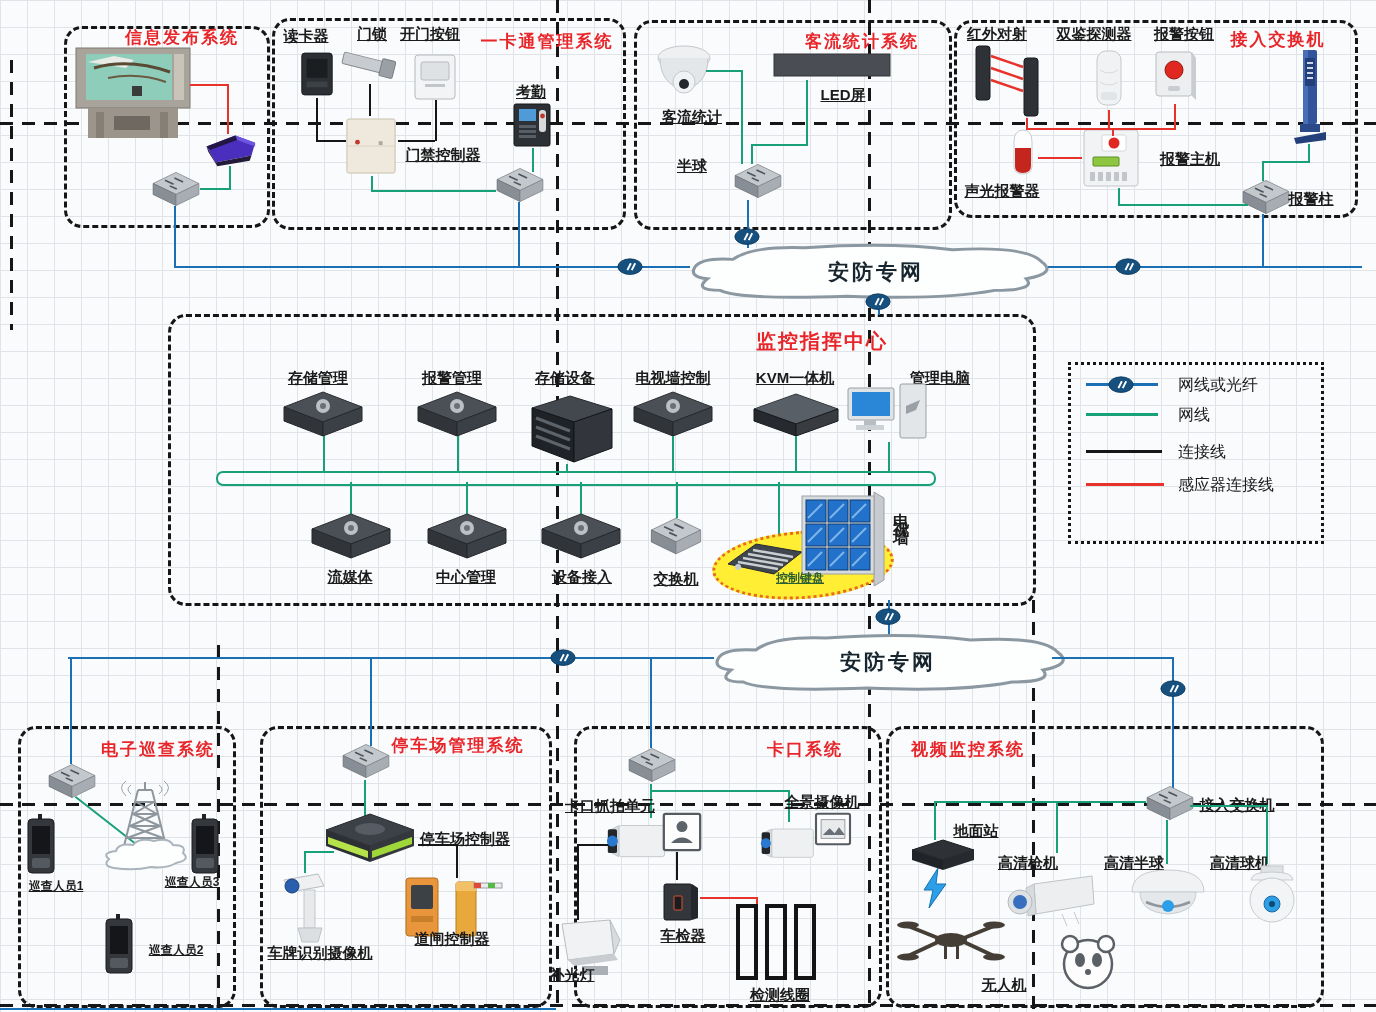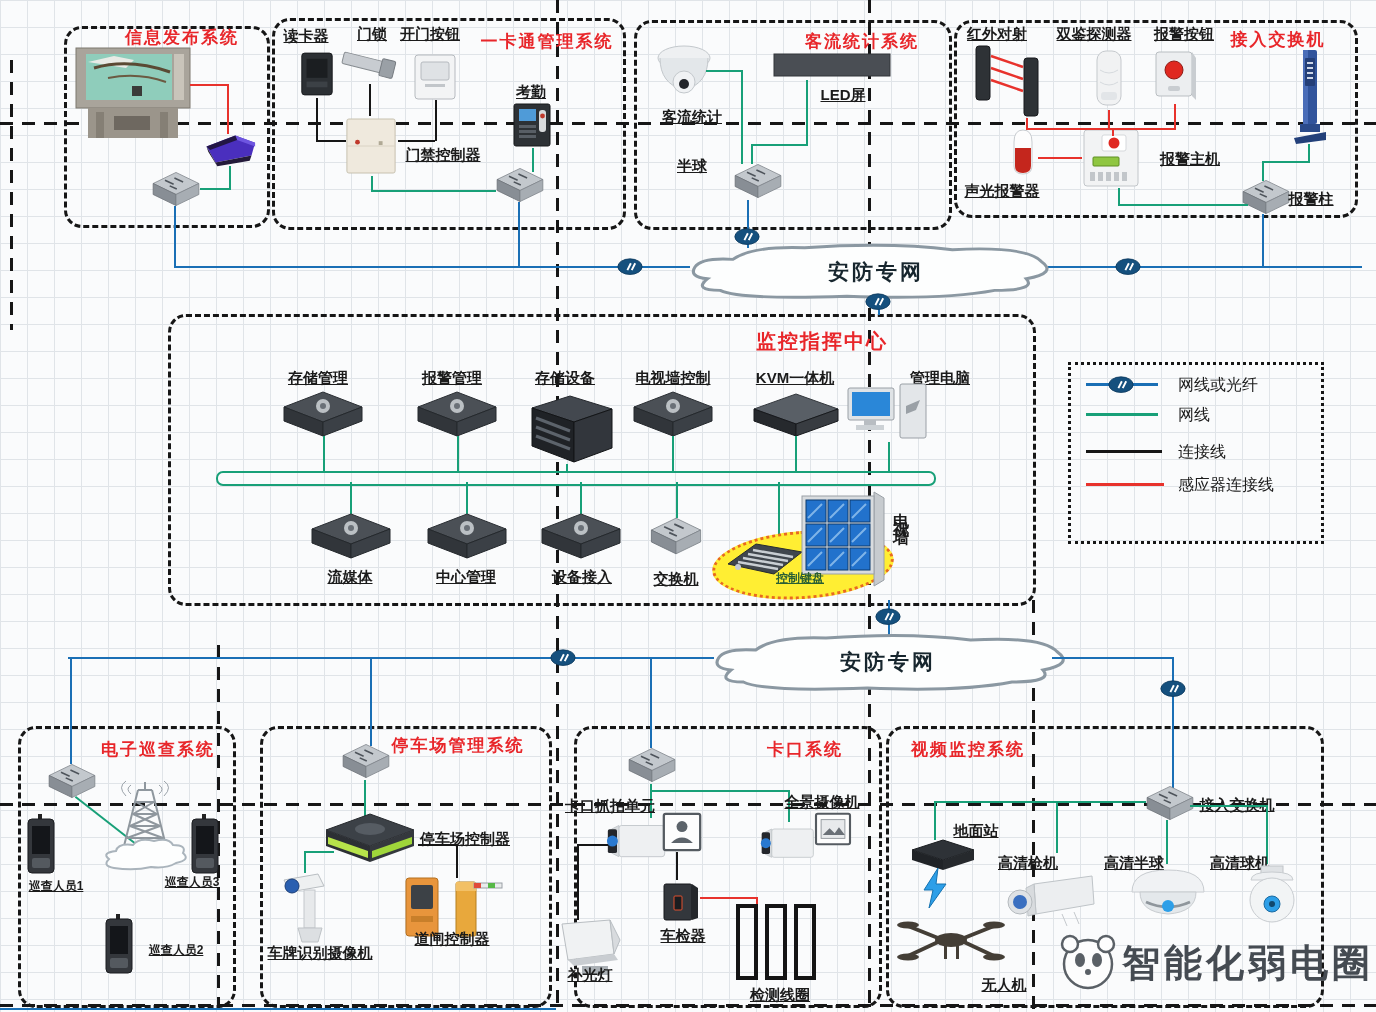--- a/index.html
+++ b/index.html
@@ -655,21 +655,21 @@
   <div class="ln h black" style="left:577px;top:844px;width:31px;"></div>
   <div class="ln v black" style="left:577px;top:844px;height:76px;"></div>
   <div class="dev" style="left:558px;top:916px;width:70px;height:64px;">
       <svg viewBox="0 0 70 64">
         <polygon points="4,8 52,4 56,38 10,44" fill="#f0f2f3" stroke="#b9bec2"></polygon>
         <polygon points="10,44 56,38 60,44 16,50" fill="#c9cdd1"></polygon>
         <polygon points="52,4 62,24 56,38" fill="#d8dbde" stroke="#b9bec2"></polygon>
         <rect x="24" y="50" width="26" height="9" fill="#aab0b5"></rect>
       </svg>
     </div>
-  <div class="lbl" style="left:590px;top:966px;text-align:right;">补光灯</div>
+  <div class="lbl" style="left:572px;top:966px;text-align:right;">补光灯</div>
   <div class="ln h red" style="left:700px;top:897px;width:58px;"></div>
   <div class="ln v red" style="left:756px;top:897px;height:10px;"></div>
   <div class="dev" style="left:734px;top:902px;width:84px;height:80px;">
       <svg viewBox="0 0 84 80">
         <g fill="none" stroke="#141414" stroke-width="4">
           <rect x="4" y="4" width="18" height="72"></rect>
           <rect x="33" y="4" width="18" height="72"></rect>
           <rect x="62" y="4" width="18" height="72"></rect>
         </g>
       </svg>
@@ -770,15 +770,14 @@
         <g fill="#fdfdfd" stroke="#5a6066" stroke-width="2.5">
           <circle cx="38" cy="40" r="24"></circle>
           <circle cx="20" cy="20" r="8"></circle>
           <circle cx="56" cy="20" r="8"></circle>
         </g>
         <ellipse cx="30" cy="36" rx="5" ry="7" fill="#5a6066"></ellipse>
         <ellipse cx="47" cy="36" rx="5" ry="7" fill="#5a6066"></ellipse>
         <circle cx="38" cy="48" r="3" fill="#5a6066"></circle>
       </svg>
     </div>
-  <div class="wm" style="left:1122px;top:938px;">智能化弱电圈</div>
 
 </div>
 
 </body></html>

